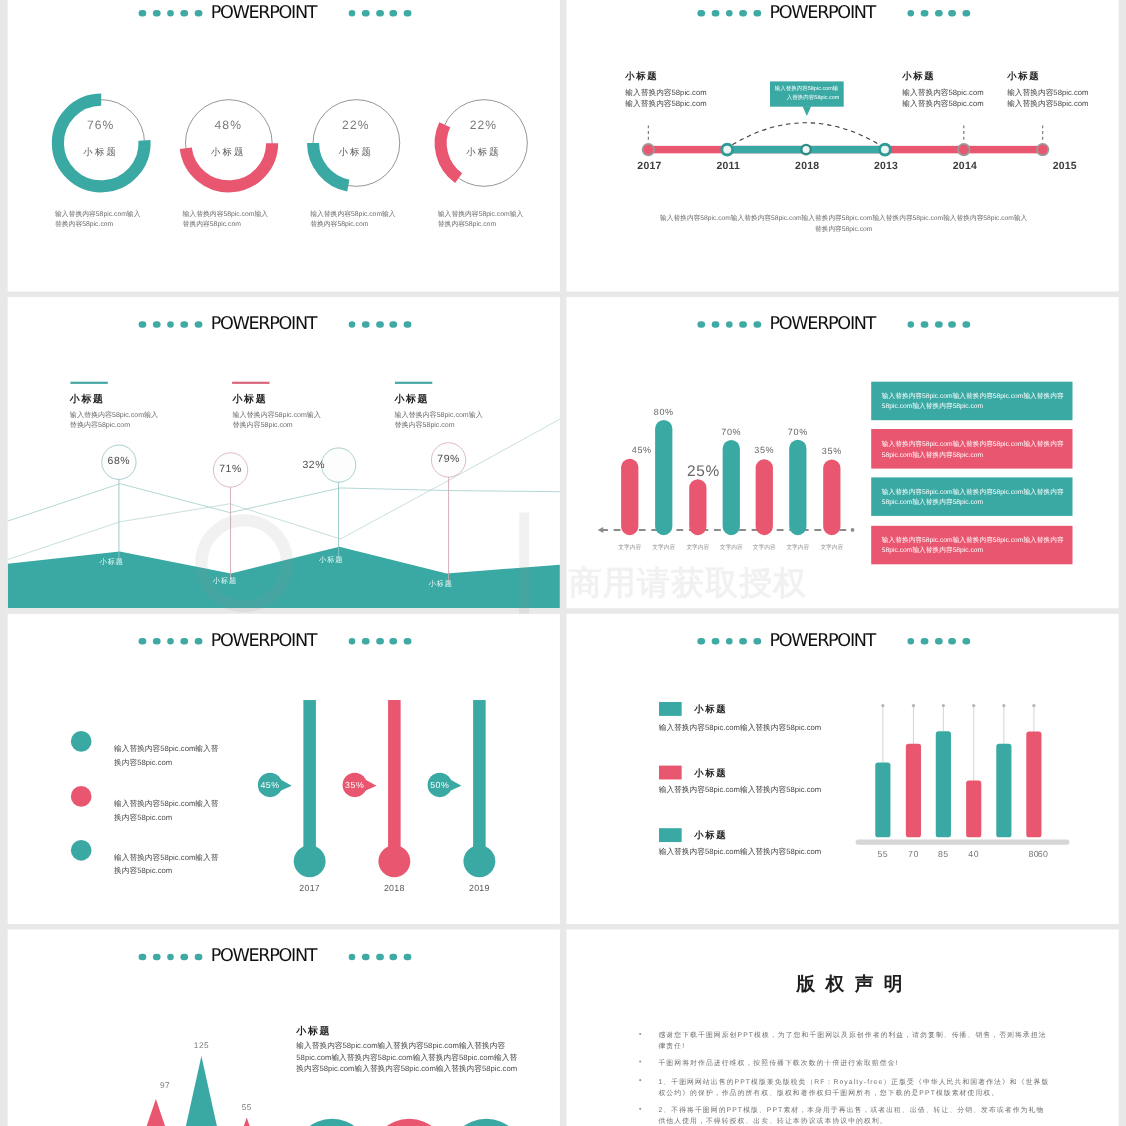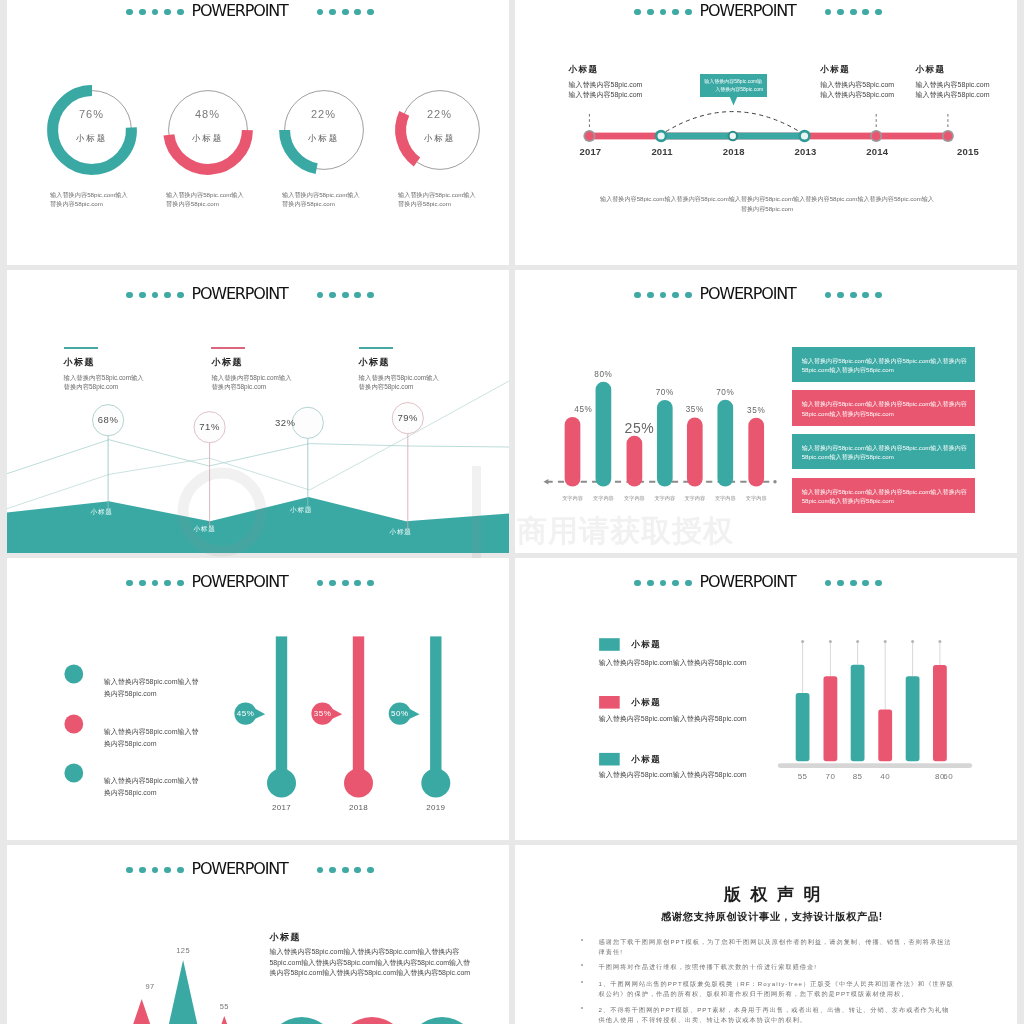--- a/index.html
+++ b/index.html
@@ -433,21 +433,20 @@
         <circle cx="222" cy="512" r="39"></circle>
       </g>
       <rect x="472" y="466" width="9" height="92" fill="rgba(150,150,150,0.13)"></rect>
     </svg>
     <div style="position:absolute;left:517px;top:516px;font-size:30px;line-height:30px;font-weight:bold;
                 color:rgba(150,150,150,0.13);letter-spacing:1px;white-space:nowrap;">商用请获取授权</div>
   </div>
 
   <div class="slide" id="s8" style="left:515px;top:845px;width:502px;height:179px;">
     <div class="cp-title">版权声明</div>
-    <div class="cp-sub">感谢您支持原创设计事业，支持设计版权产品!</div>
     <div id="s8-list">
         <div class="cp-bullet" style="left: 65.5px; top: 94px;"></div>
         <div class="cp-item" style="left: 83.6px; top: 91.5px; width: 357px;">感谢您下载千图网原创PPT模板，为了您和千图网以及原创作者的利益，请勿复制、传播、销售，否则将承担法律责任!</div>
         <div class="cp-bullet" style="left: 65.5px; top: 119.2px;"></div>
         <div class="cp-item" style="left: 83.6px; top: 116.7px; width: 357px;">千图网将对作品进行维权，按照传播下载次数的十倍进行索取赔偿金!</div>
         <div class="cp-bullet" style="left: 65.5px; top: 136px;"></div>
         <div class="cp-item" style="left: 83.6px; top: 133.5px; width: 357px;">1、千图网网站出售的PPT模版兼免版税类（RF：Royalty-free）正版受《中华人民共和国著作法》和《世界版权公约》的保护，作品的所有权、版权和著作权归千图网所有，您下载的是PPT模版素材使用权。</div>
         <div class="cp-bullet" style="left: 65.5px; top: 162px;"></div>
         <div class="cp-item" style="left: 83.6px; top: 159.5px; width: 357px;">2、不得将千图网的PPT模版、PPT素材，本身用于再出售，或者出租、出借、转让、分销、发布或者作为礼物供他人使用，不得转授权、出卖、转让本协议或本协议中的权利。</div>
       </div>

